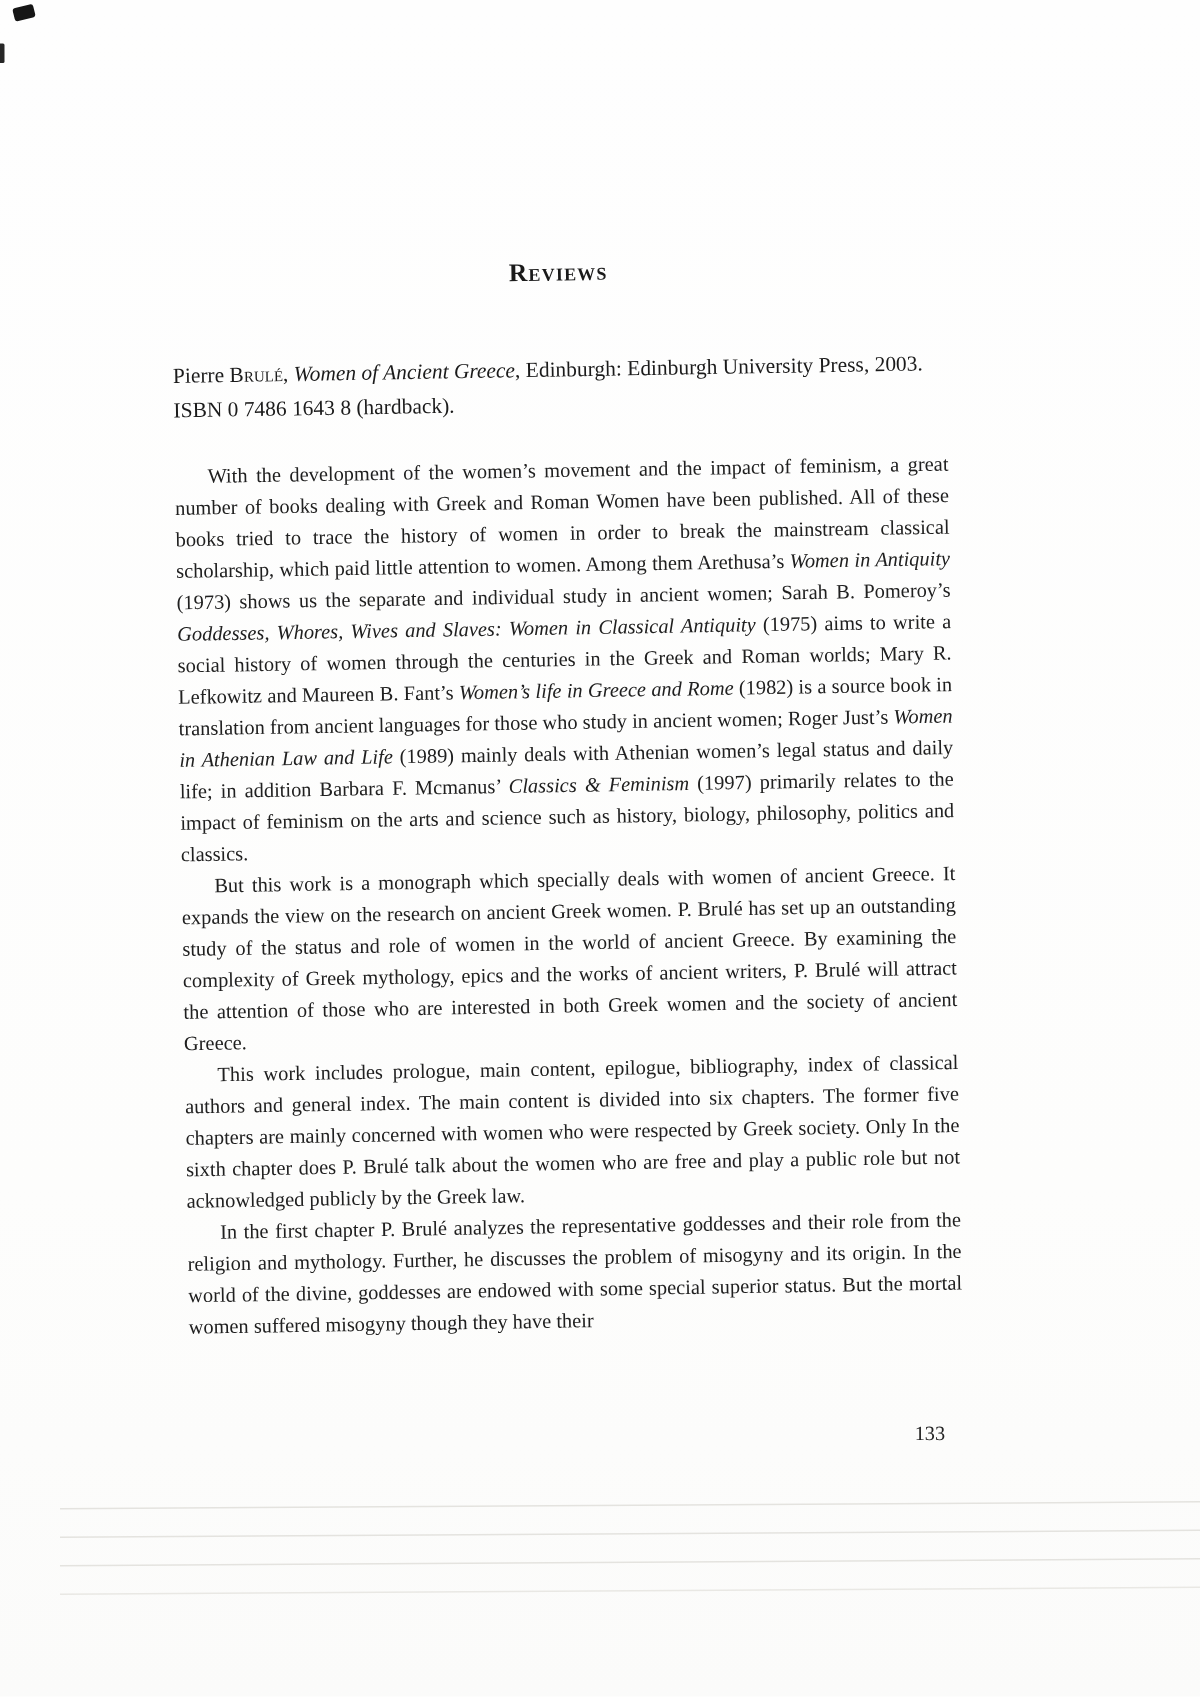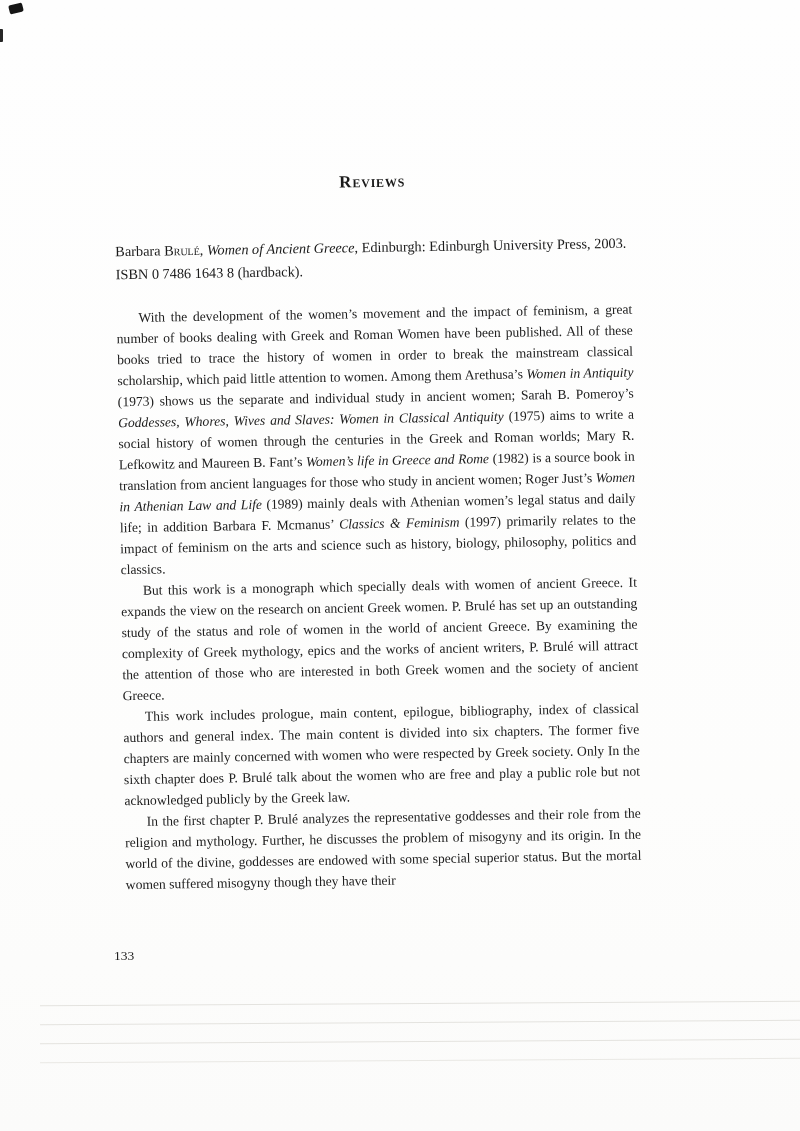--- a/index.html
+++ b/index.html
@@ -49,21 +49,21 @@
     font-size: 13.6px;
     line-height: 21px;
     text-align: justify;
     color: #202020;
   }
   .body-par.indent { text-indent: 22px; }
 
   .page-number {
     position: absolute;
     left: 114px; top: 948px; width: 516px;
-    text-align: left;
+    text-align: right;
     font-size: 13.5px;
     color: #222;
   }
 
   
   .scanline {
     position: absolute;
     left: 40px; width: 760px; height: 1px;
     background: #e4e3df;
     transform: rotate(-0.35deg);
@@ -77,21 +77,21 @@
 <body>
 
 <div class="scan-page">
 
   <div class="artifact blob1"></div>
   <div class="artifact blob2"></div>
 
   <div class="content">
     <h1 class="heading"><span class="sc">Reviews</span></h1>
 
-    <p class="citation"><span>Barbara </span><span class="sc">Brulé</span><span>, </span><span class="it">Women of Ancient Greece</span><span>, Edinburgh: Edinburgh University Press, 2003. ISBN 0 7486 1643 8 (hardback).</span></p>
+    <p class="citation"><span>Pierre </span><span class="sc">Brulé</span><span>, </span><span class="it">Women of Ancient Greece</span><span>, Edinburgh: Edinburgh University Press, 2003. ISBN 0 7486 1643 8 (hardback).</span></p>
 
     <p class="body-par indent"><span>With the development of the women’s movement and the impact of feminism, a great number of books dealing with Greek and Roman Women have been published. All of these books tried to trace the history of women in order to break the mainstream classical scholarship, which paid little attention to women. Among them Arethusa’s </span><span class="it">Women in Antiquity</span><span> (1973) shows us the separate and individual study in ancient women; Sarah B. Pomeroy’s </span><span class="it">Goddesses, Whores, Wives and Slaves: Women in Classical Antiquity</span><span> (1975) aims to write a social history of women through the centuries in the Greek and Roman worlds; Mary R. Lefkowitz and Maureen B. Fant’s </span><span class="it">Women’s life in Greece and Rome</span><span> (1982) is a source book in translation from ancient languages for those who study in ancient women; Roger Just’s </span><span class="it">Women in Athenian Law and Life</span><span> (1989) mainly deals with Athenian women’s legal status and daily life; in addition Barbara F. Mcmanus’ </span><span class="it">Classics &amp; Feminism</span><span> (1997) primarily relates to the impact of feminism on the arts and science such as history, biology, philosophy, politics and classics.</span></p>
     <p class="body-par indent"><span>But this work is a monograph which specially deals with women of ancient Greece. It expands the view on the research on ancient Greek women. P. Brulé has set up an outstanding study of the status and role of women in the world of ancient Greece. By examining the complexity of Greek mythology, epics and the works of ancient writers, P. Brulé will attract the attention of those who are interested in both Greek women and the society of ancient Greece.</span></p>
     <p class="body-par indent"><span>This work includes prologue, main content, epilogue, bibliography, index of classical authors and general index. The main content is divided into six chapters. The former five chapters are mainly concerned with women who were respected by Greek society. Only In the sixth chapter does P. Brulé talk about the women who are free and play a public role but not acknowledged publicly by the Greek law.</span></p>
     <p class="body-par indent"><span>In the first chapter P. Brulé analyzes the representative goddesses and their role from the religion and mythology. Further, he discusses the problem of misogyny and its origin. In the world of the divine, goddesses are endowed with some special superior status. But the mortal women suffered misogyny though they have their</span></p>
   </div>
 
   <div class="page-number">133</div>
 
   <div class="scanline l1"></div>

